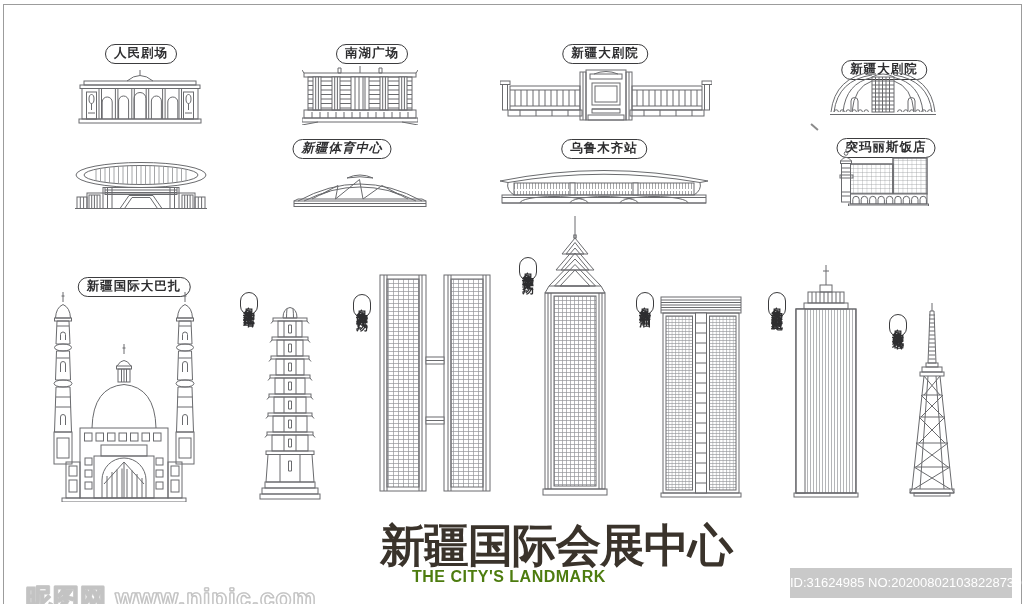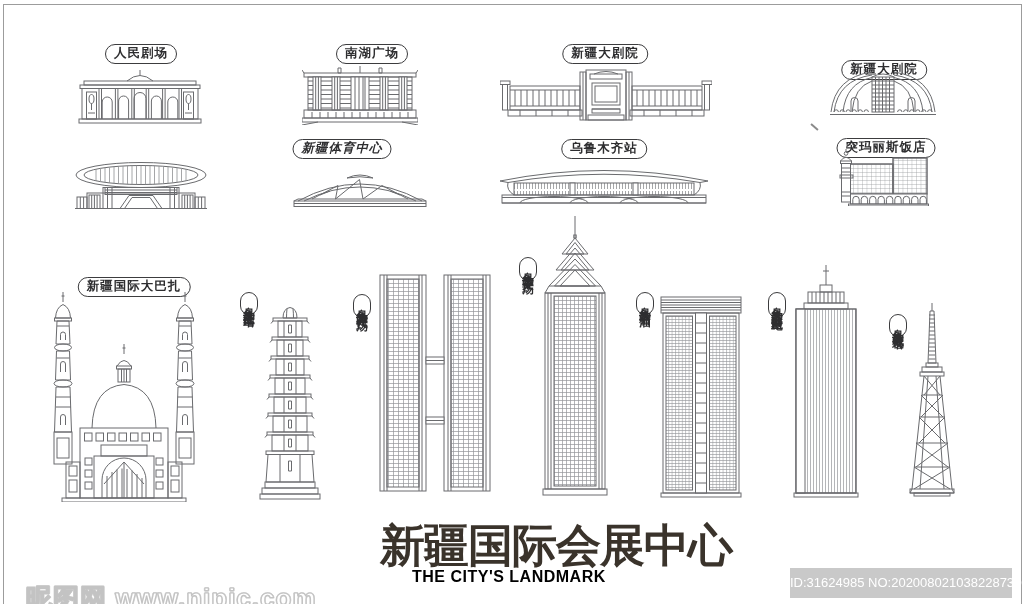--- a/index.html
+++ b/index.html
@@ -9,21 +9,21 @@
   .pill{position:absolute;transform:translateX(-50%);white-space:nowrap;
         border:1.5px solid #3c3c3e;border-radius:12px;padding:1px 8px 2px 8px;
         font-size:12.5px;font-weight:700;color:#2e2e30;background:#fff;line-height:15px;letter-spacing:1px;}
   .vpill{position:absolute;writing-mode:vertical-rl;text-orientation:upright;
         border:1.5px solid #3c3c3e;border-radius:10px;padding:5px 1px;
         font-size:11.5px;font-weight:700;color:#2e2e30;background:#fff;letter-spacing:1.5px;line-height:14px;}
   .bld{position:absolute;}
   #main-title{position:absolute;left:377px;top:516px;width:358px;text-align:center;
         font-size:45px;font-weight:800;color:#3a332b;letter-spacing:-1px;}
   #sub-title{position:absolute;left:412px;top:568px;width:200px;
-        font-size:16px;font-weight:600;color:#000000;letter-spacing:0.5px;}
+        font-size:16px;font-weight:600;color:#4d7c0f;letter-spacing:0.5px;}
   #wm-left{position:absolute;left:26px;top:556px;font-size:26px;font-weight:800;color:#fff;
         -webkit-text-stroke:1.2px #c3c3c3;letter-spacing:1px;
         text-shadow:0 0 1px #cfcfcf,1px 0 0 #d8d8d8,-1px 0 0 #d8d8d8,0 1px 0 #d8d8d8,0 -1px 0 #d8d8d8;margin-top:25px;}
   #wm-right{position:absolute;left:790px;top:568px;width:222px;height:30px;background:#c9c9c9;
         color:#fff;font-size:13px;text-align:center;line-height:30px;white-space:nowrap;}
   #cursor-mark{position:absolute;left:810px;top:126px;width:9px;height:2px;background:#8a8a8a;transform:rotate(40deg);}
 </style>
 </head>
 <body>
 

